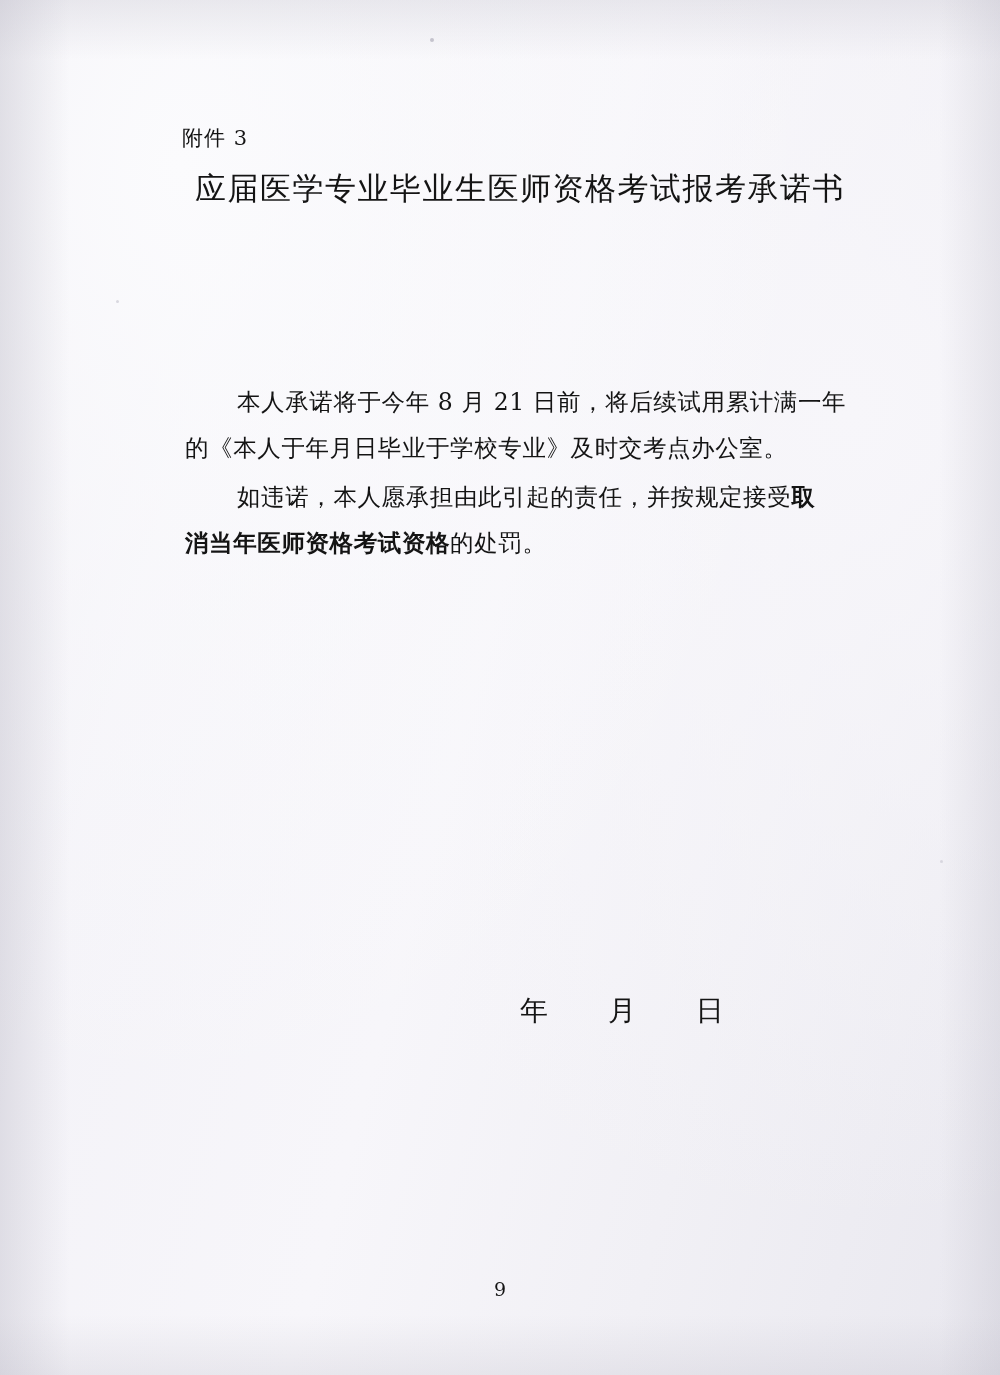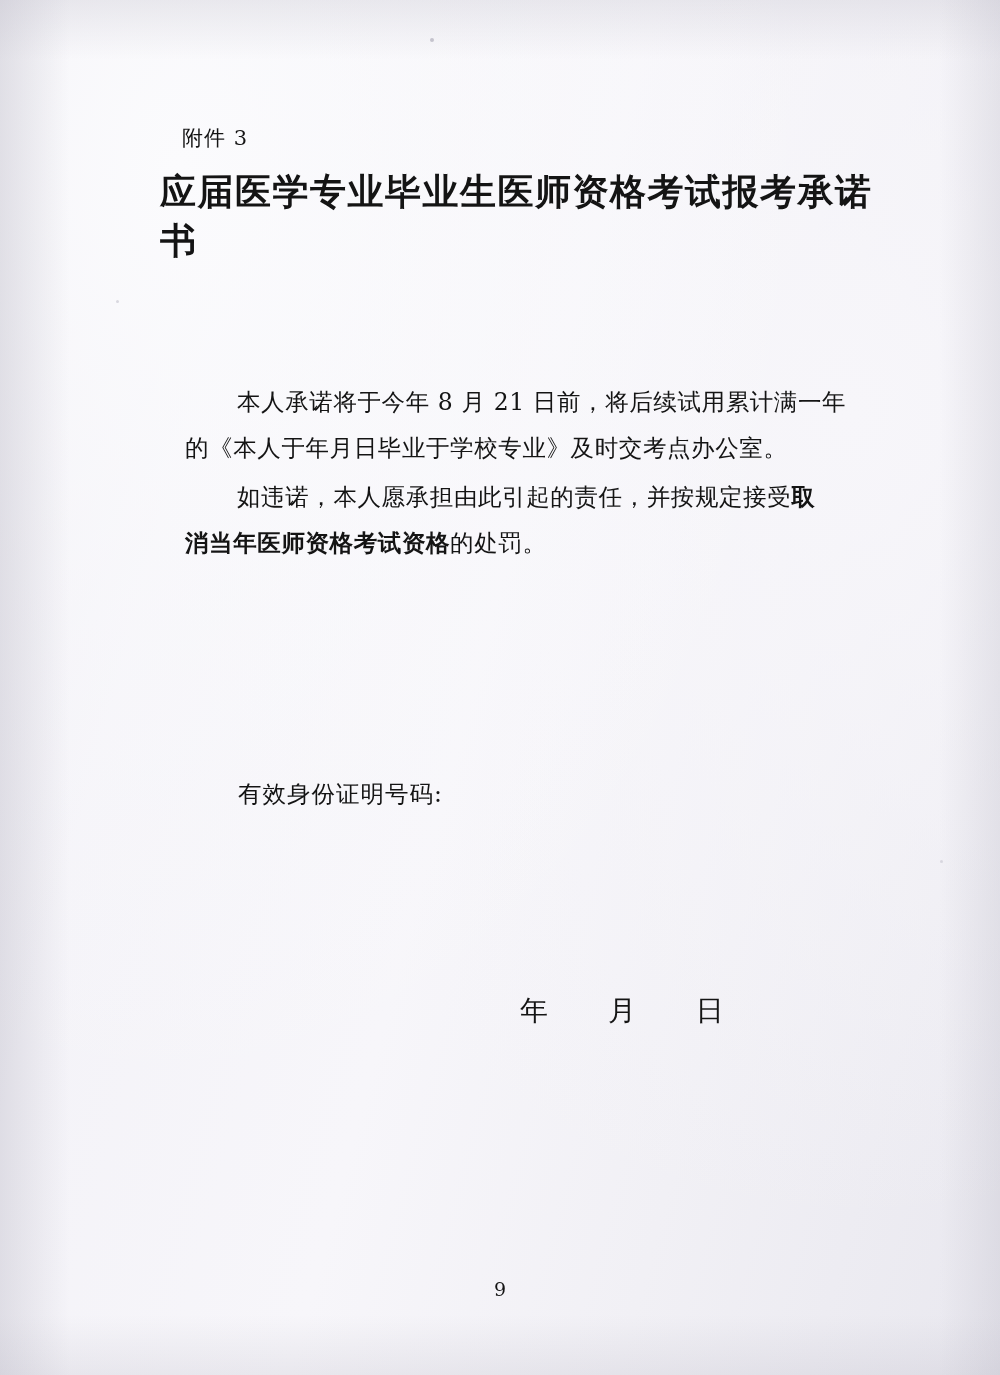--- a/index.html
+++ b/index.html
@@ -52,22 +52,23 @@
     top: 124px;
     font-size: 21px;
     letter-spacing: 1px;
     font-family: "DejaVu Serif", "Liberation Serif", serif;
   }
   .doc-title {
     position: absolute;
     left: 160px;
     top: 168px;
     width: 720px;
-    font-size: 36px;
-    font-weight: bold;
+    text-align: center;
+    font-size: 31px;
+    font-weight: normal;
     letter-spacing: 1.5px;
     font-family: "DejaVu Sans", "Liberation Sans", sans-serif;
   }
   .body-block {
     position: absolute;
     left: 185px;
     top: 330px;
     width: 690px;
   }
   .para {
@@ -143,21 +144,20 @@
       </p>
 
       <p class="para">
         <span class="indent"></span><span>如违诺，本人愿承担由此引起的责任，并按规定接受</span><span class="emph">取</span><br>
         <span class="emph">消当年医师资格考试资格</span><span>的处罚。</span>
       </p>
 
     </div>
 
     <div class="fields">
-      <div class="field-line">有效身份证明号码:</div>
     </div>
 
     <div class="date-line">
       <span class="d-y">年</span>
       <span class="d-m">月</span>
       <span class="d-d">日</span>
     </div>
 
     <div class="page-number">9</div>
 

